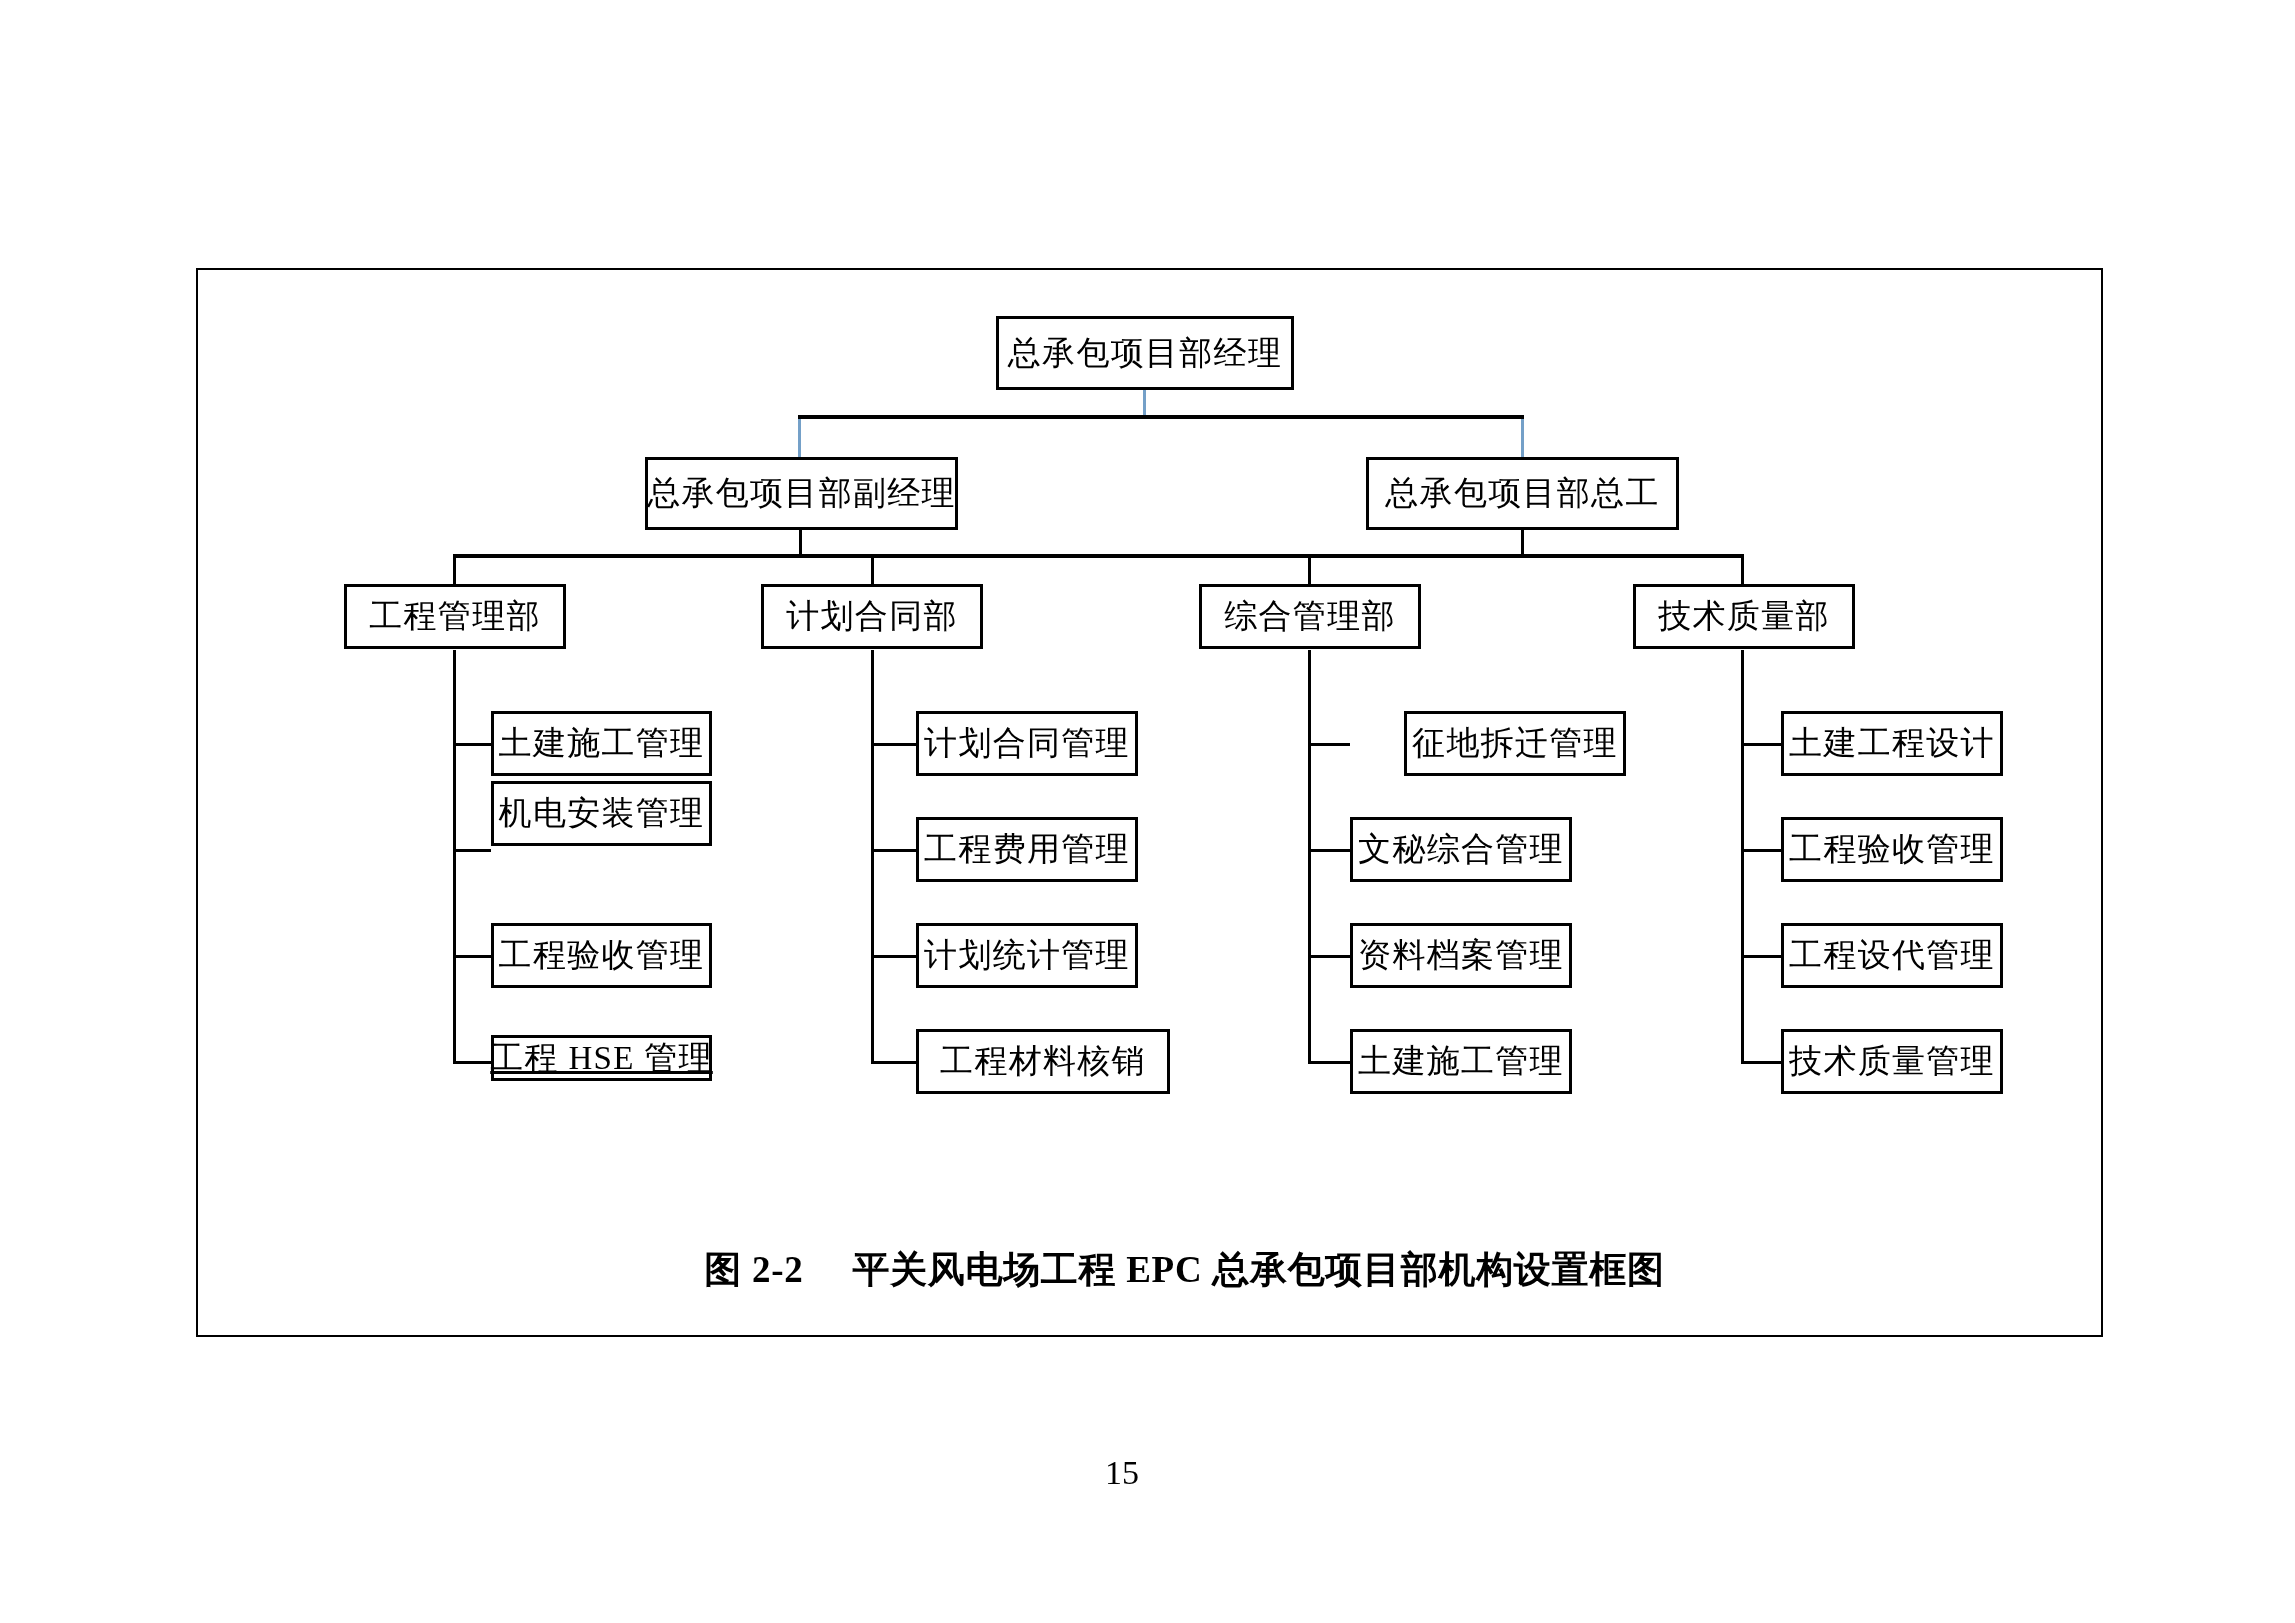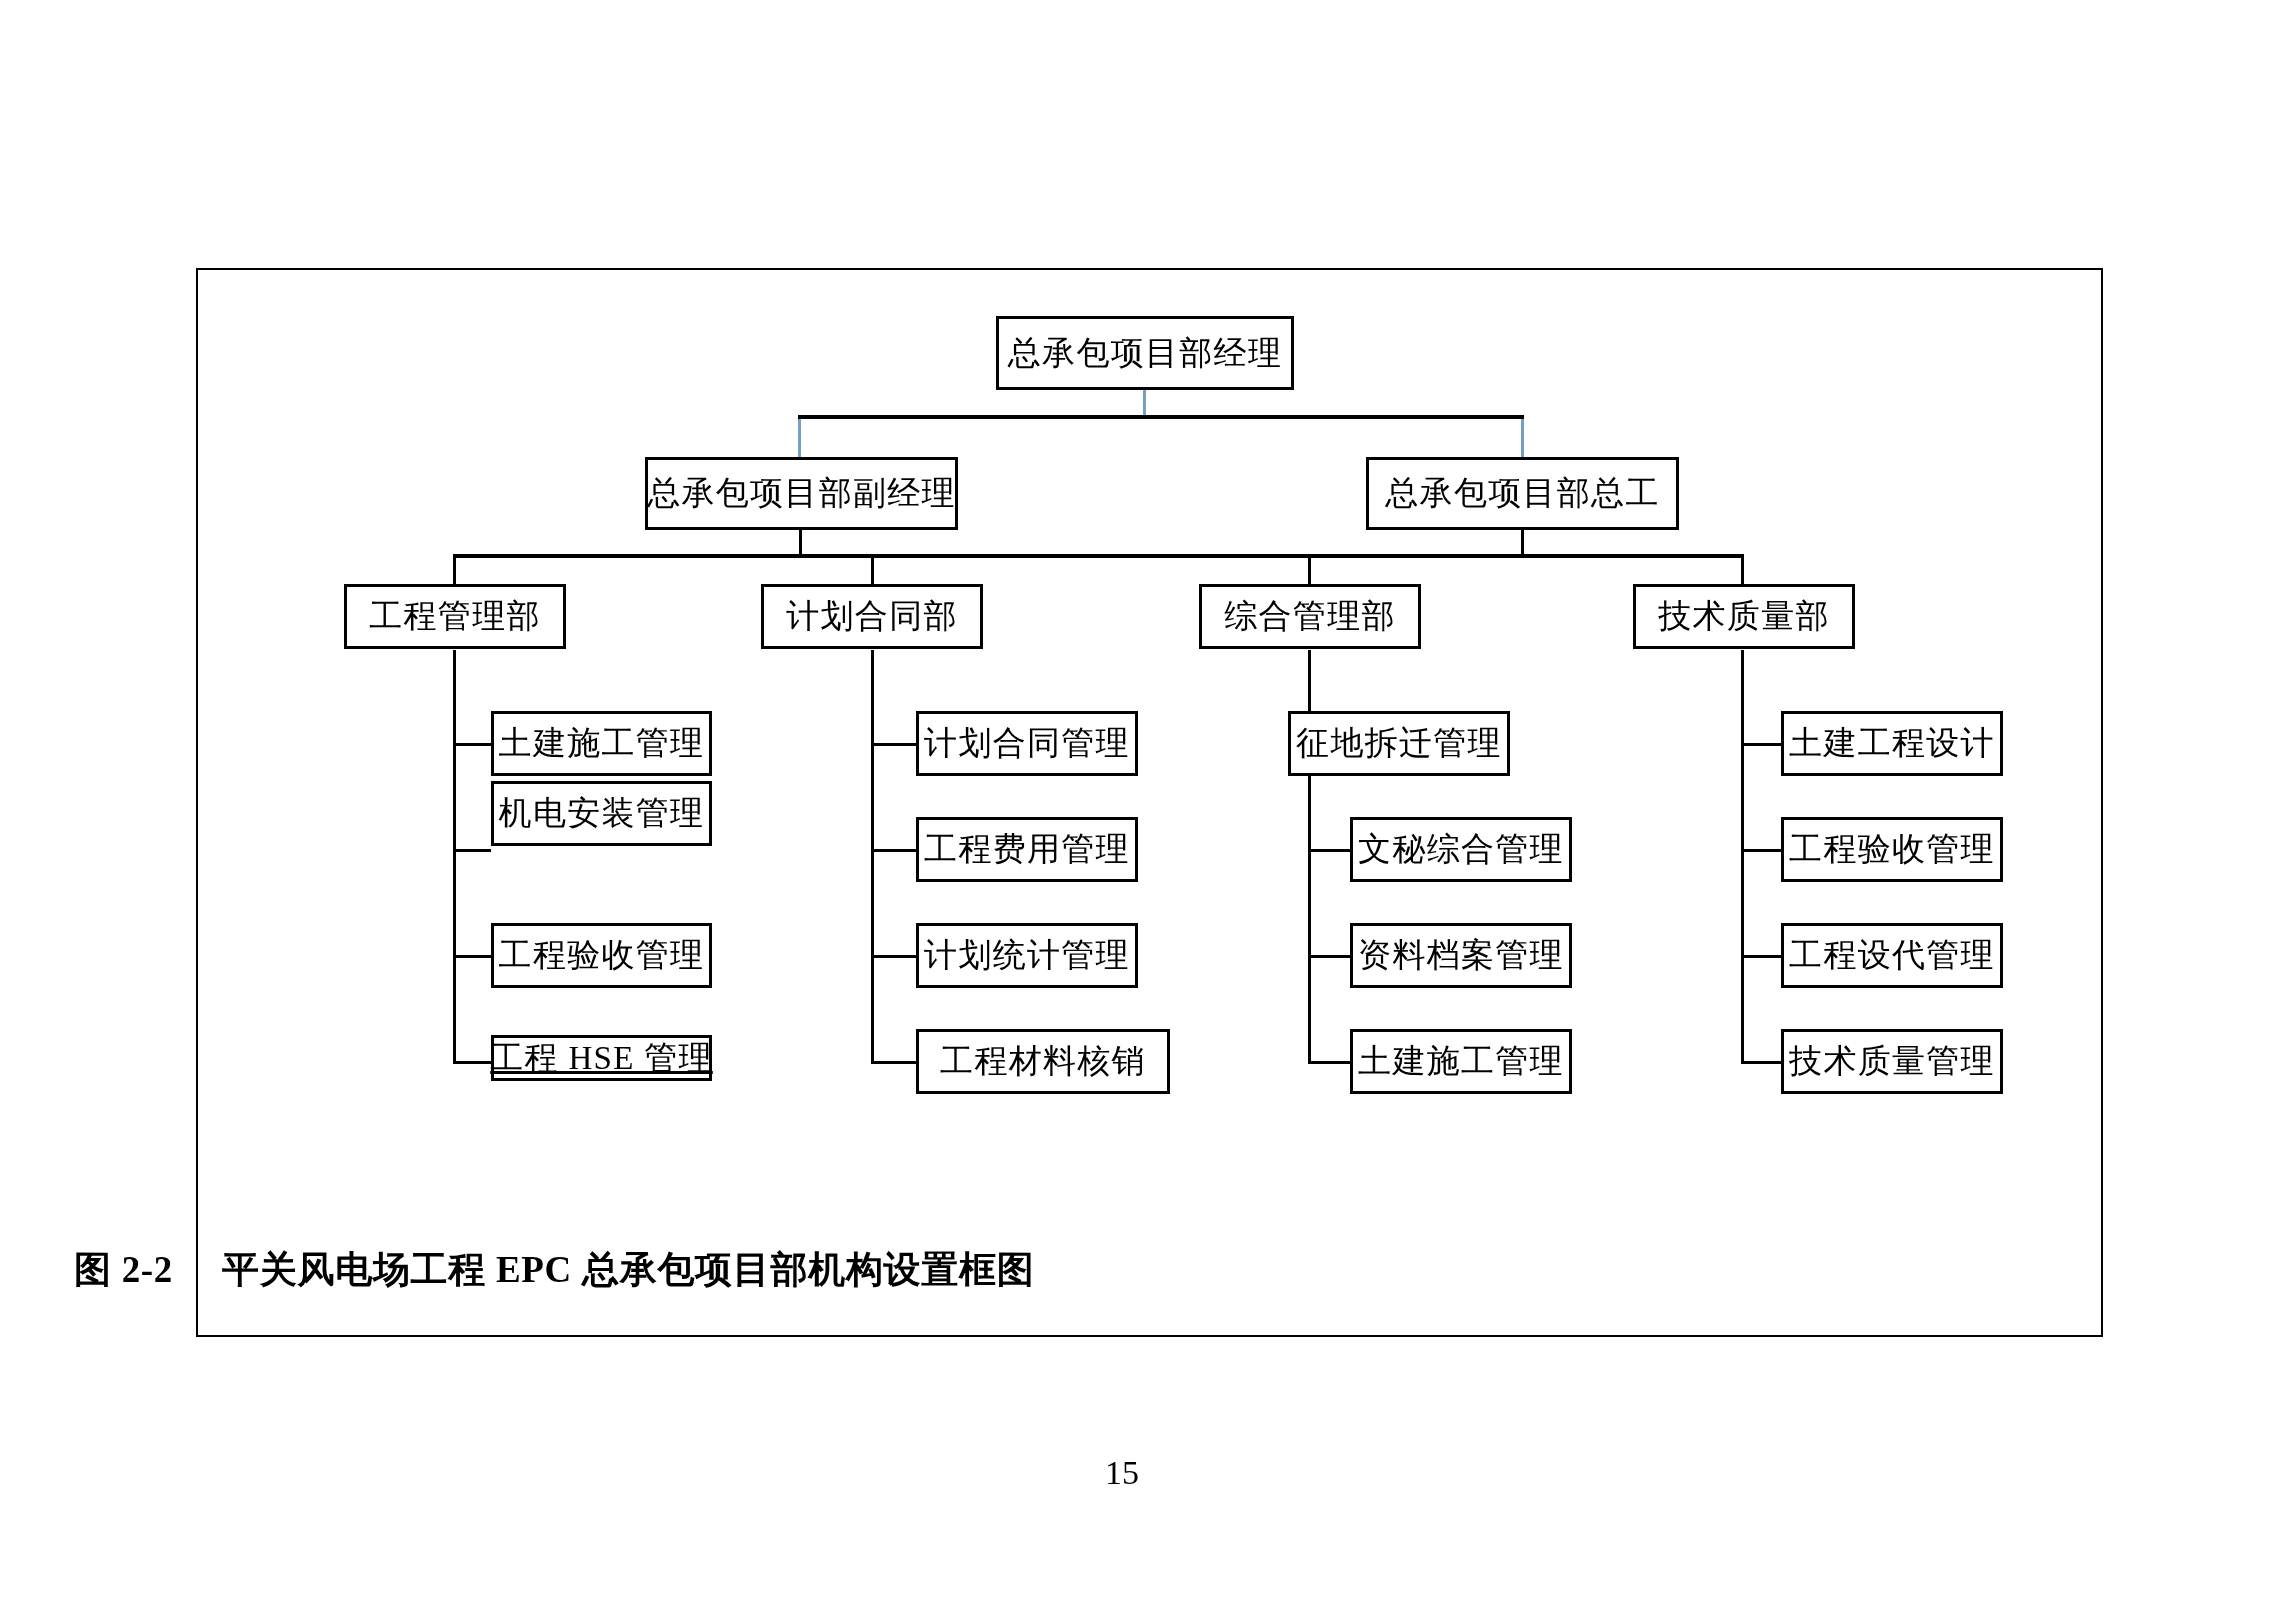--- a/index.html
+++ b/index.html
@@ -38,21 +38,21 @@
     background: #000000;
     z-index: 1;
   }
   .blue { background: #74A0C8; }
   .caption {
     position: absolute;
     left: 0; top: 1245px;
     width: 2295px;
     padding-left: 74px;
     box-sizing: border-box;
-    text-align: left;
+    text-align: center;
     font-weight: bold;
     font-size: 37px;
     letter-spacing: 0.7px;
     white-space: nowrap;
   }
   .caption .title-gap { margin-left: 49px; }
   .page-number {
     position: absolute;
     left: 1105px; top: 1454px;
     font-size: 34px;
@@ -117,21 +117,21 @@
   <div class="box" style="left:491px; top:711px; width:221px; height:65px;">土建施工管理</div>
   <div class="box" style="left:491px; top:781px; width:221px; height:65px;">机电安装管理</div>
   <div class="box" style="left:491px; top:923px; width:221px; height:65px;">工程验收管理</div>
   <div class="box" style="left:491px; top:1035px; width:221px; height:46px;text-decoration:underline;">工程 HSE 管理</div>
 
   <div class="box" style="left:916px; top:711px; width:222px; height:65px;">计划合同管理</div>
   <div class="box" style="left:916px; top:817px; width:222px; height:65px;">工程费用管理</div>
   <div class="box" style="left:916px; top:923px; width:222px; height:65px;">计划统计管理</div>
   <div class="box" style="left:916px; top:1029px; width:254px; height:65px;">工程材料核销</div>
 
-  <div class="box" style="left:1288px; top:711px; width:222px; height:65px;">征地拆迁管理</div>
+  <div class="box" style="left:1404px; top:711px; width:222px; height:65px;">征地拆迁管理</div>
   <div class="box" style="left:1350px; top:817px; width:222px; height:65px;font-family:Liberation Serif, serif;">文秘综合管理</div>
   <div class="box" style="left:1350px; top:923px; width:222px; height:65px;">资料档案管理</div>
   <div class="box" style="left:1350px; top:1029px; width:222px; height:65px;">土建施工管理</div>
 
   <div class="box" style="left:1781px; top:711px; width:222px; height:65px;">土建工程设计</div>
   <div class="box" style="left:1781px; top:817px; width:222px; height:65px;">工程验收管理</div>
   <div class="box" style="left:1781px; top:923px; width:222px; height:65px;">工程设代管理</div>
   <div class="box" style="left:1781px; top:1029px; width:222px; height:65px;">技术质量管理</div>
 
   <div class="caption">

